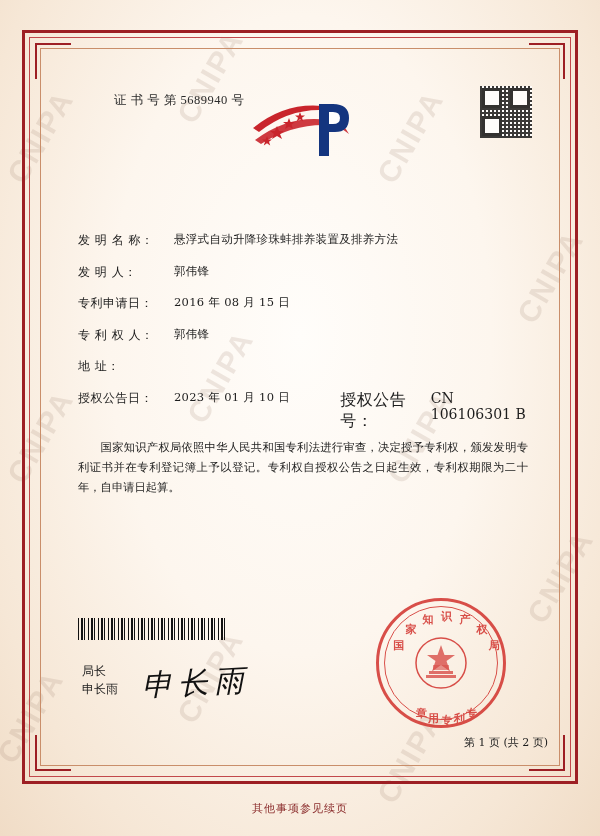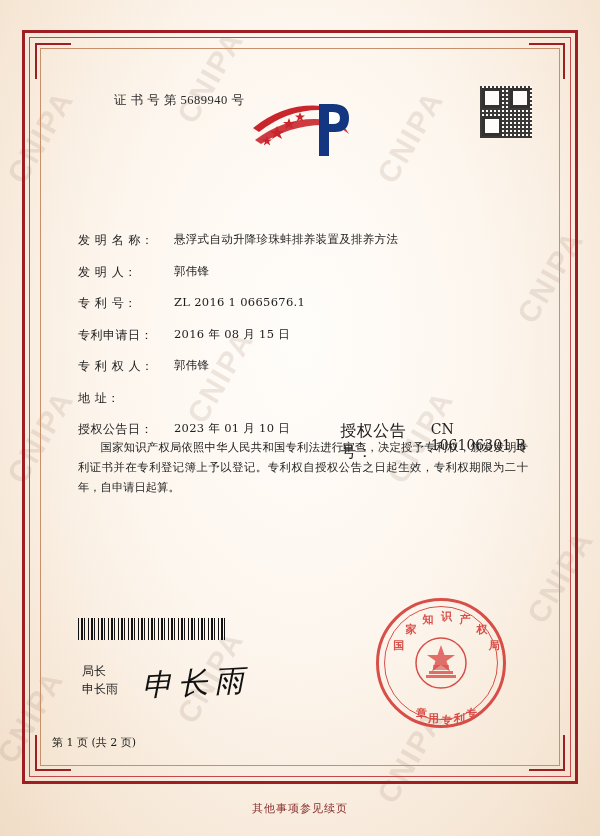--- a/index.html
+++ b/index.html
@@ -282,21 +282,21 @@
     transform: translate(-50%, -50%);
     width: 56px;
     height: 56px;
   }
 
   .page-number {
     position: absolute;
     left: 0;
     right: 0;
     bottom: 6px;
-    text-align: left;
+    text-align: right;
     font-size: 11px;
     color: #1d1d1d;
     font-family: "DejaVu Serif", serif;
   }
 
   .footer-note {
     position: absolute;
     left: 0;
     right: 0;
     bottom: 20px;
@@ -366,24 +366,20 @@
       <div class="field-row">
         <div class="field-label">发 明 名 称：</div>
         <div class="field-value">悬浮式自动升降珍珠蚌排养装置及排养方法</div>
       </div>
 
       <div class="field-row">
         <div class="field-label">发 明 人：</div>
         <div class="field-value">郭伟锋</div>
       </div>
 
-      <div class="field-row">
-        <div class="field-label">专 利 号：</div>
-        <div class="field-value">ZL 2016 1 0665676.1</div>
-      </div>
 
       <div class="field-row">
         <div class="field-label">专利申请日：</div>
         <div class="field-value">2016 年 08 月 15 日</div>
       </div>
 
       <div class="field-row">
         <div class="field-label">专 利 权 人：</div>
         <div class="field-value">郭伟锋</div>
       </div>

